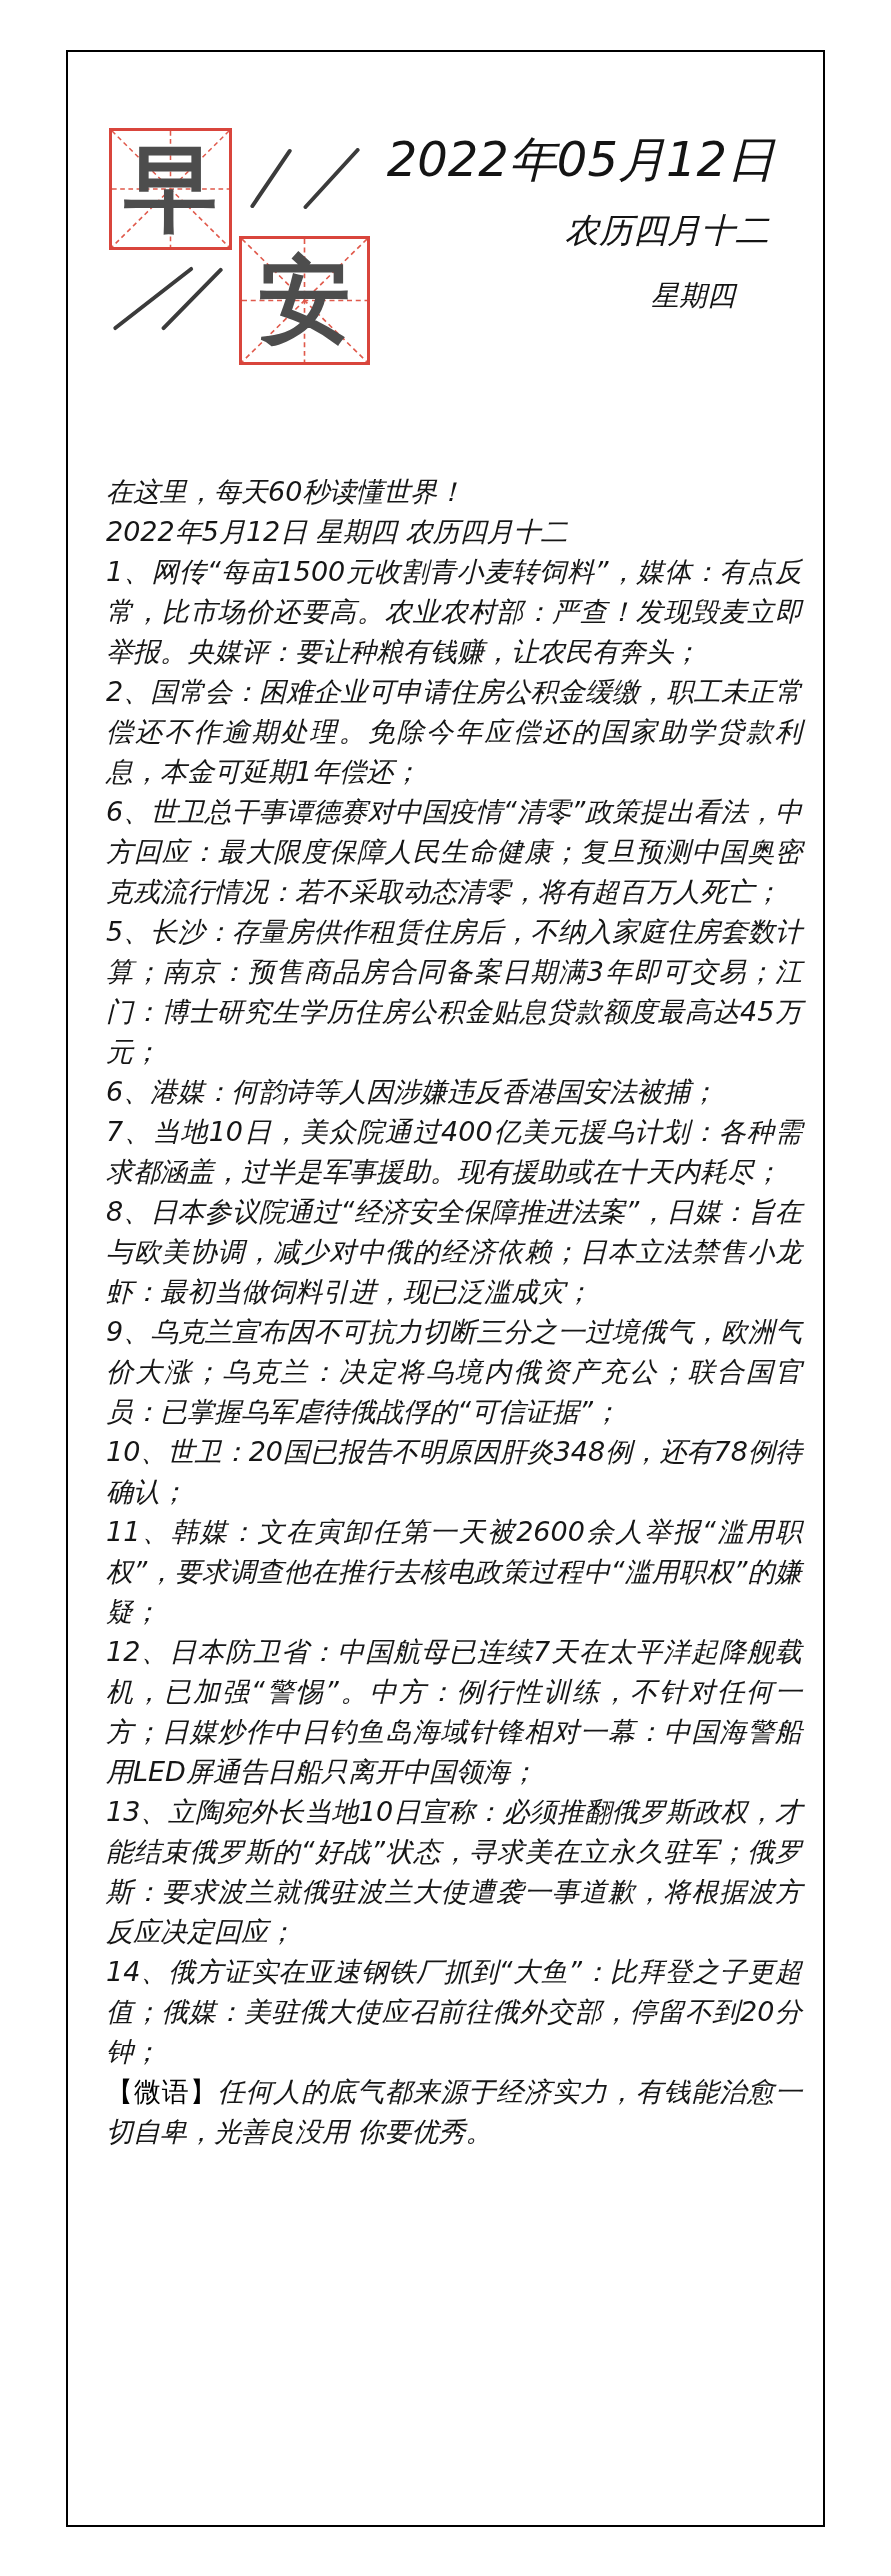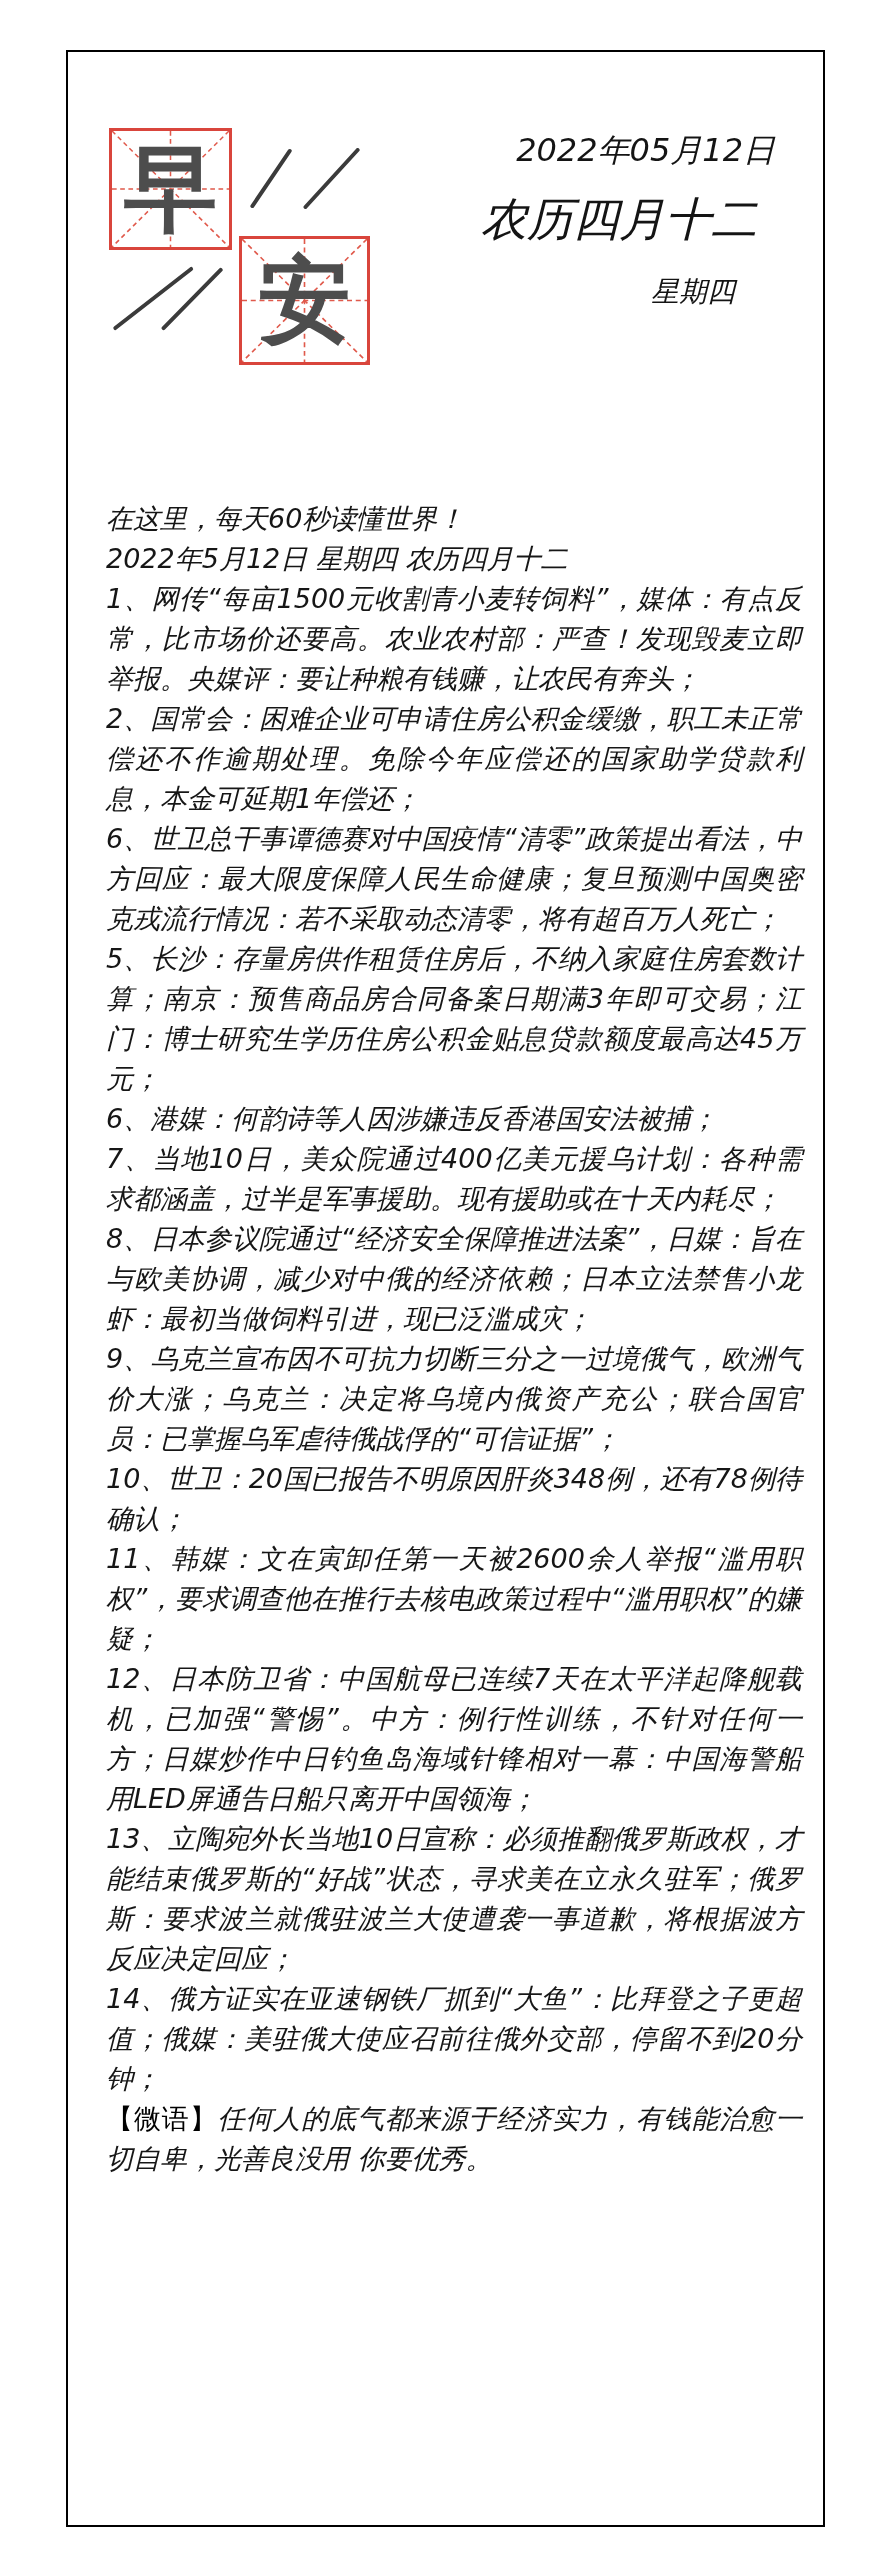--- a/index.html
+++ b/index.html
@@ -26,28 +26,28 @@
   .box-zao { left:41px; top:76px; width:123px; height:122px; }
   .box-an  { left:171px; top:184px; width:131px; height:129px; }
   .slashes { position:absolute; }
   .slashes-1 { left:181px; top:96px; width:111px; height:61px; }
   .slashes-2 { left:44px; top:214px; width:111px; height:65px; }
   
   .date-block {
     position:absolute; right:48px; top:81px; width:426px;
     text-align:right; color:#141414; font-style:italic;
   }
-  .date-line    { font-size:32px; line-height:1.1; margin:0 0 26px 0; }
-  .lunar-line   { font-size:46px; line-height:1.1; margin:0 12px 32px 0; padding-right:6px; }
+  .date-line    { font-size:48px; line-height:1.1; margin:0 0 26px 0; }
+  .lunar-line   { font-size:34px; line-height:1.1; margin:0 0 32px 0; padding-right:6px; }
   .weekday-line { font-size:28px; line-height:1.1; margin:0; padding-right:40px; }
   
   .news {
     position:absolute; left:38px; top:420px; width:696px;
     color:#161616; font-size:27px; line-height:40px;
-    font-style:italic; text-align:justify;margin-top:27px;
+    font-style:italic; text-align:justify;
   }
   .news p { margin:0; }
   .weiyu-label { font-weight:400; font-style:normal; color:#000000; }
 </style>
 </head>
 <body>
 
 <div class="page">
   <div class="frame">
 

